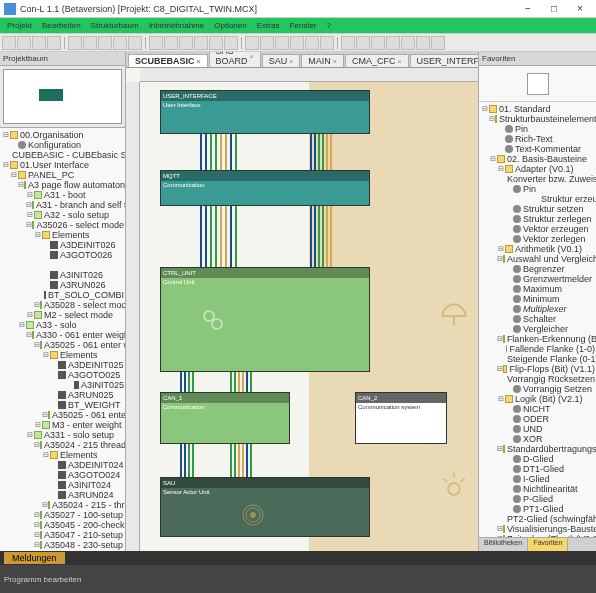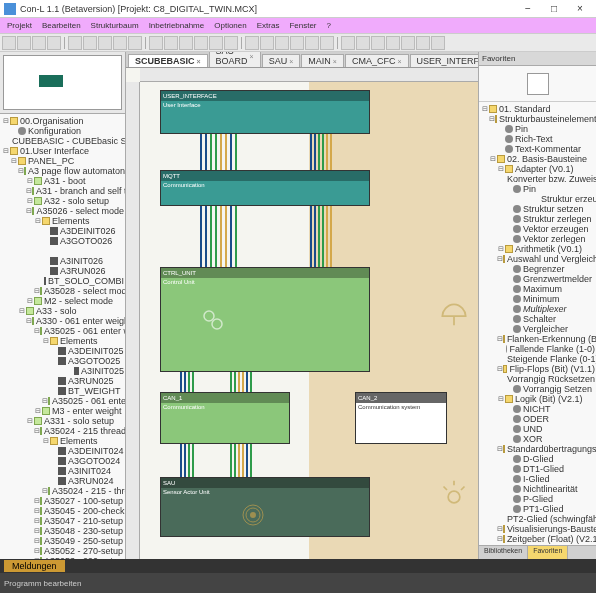--- a/index.html
+++ b/index.html
@@ -1,21 +1,21 @@
 <!DOCTYPE html>
 <html><head>
 <meta charset="utf-8">
 <style>
 *{margin:0;padding:0;box-sizing:border-box;font-family:"Segoe UI",Tahoma,sans-serif;font-size:9px;color:#333}
 body{background:#f0f0f0;width:596px;height:593px;overflow:hidden;display:flex;flex-direction:column}
 .titlebar{height:18px;background:#fff;display:flex;align-items:center;padding:0 4px;border-bottom:1px solid #ccc}
 .titlebar .icon{width:12px;height:12px;background:#4a90d9;margin-right:4px}
 .titlebar .wbtns{margin-left:auto;display:flex;gap:2px}
 .titlebar .wbtn{width:24px;height:14px;display:flex;align-items:center;justify-content:center;font-size:10px;cursor:pointer}
-.menubar{height:16px;background:#f0abfc;display:flex;align-items:center;padding:0 2px;border-bottom:1px solid #ccc}
+.menubar{height:16px;background:#22c55e;display:flex;align-items:center;padding:0 2px;border-bottom:1px solid #ccc}
 .menubar span{padding:0 5px;cursor:pointer;font-size:8px}
 .toolbar{height:18px;background:#eaeaea;display:flex;align-items:center;padding:0 2px;border-bottom:1px solid #ccc;gap:1px}
 .tbtn{width:14px;height:14px;background:#ddd;border:1px solid #bbb;cursor:pointer}
 .sep{width:1px;height:12px;background:#aaa;margin:0 2px}
 .main{flex:1;display:flex;overflow:hidden}
 .left{width:126px;background:#f8f8f8;border-right:1px solid #aaa;display:flex;flex-direction:column;overflow:hidden}
 .panel-head{height:14px;background:#d8d8d8;border-bottom:1px solid #aaa;padding:0 3px;display:flex;align-items:center;font-size:8px}
 .preview{height:62px;background:#e8e8e8;border-bottom:1px solid #aaa;padding:3px}
 .preview-box{width:100%;height:100%;background:#fff;border:1px solid #999;position:relative}
 .preview-box .pb{position:absolute;left:30%;top:35%;width:24px;height:12px;background:#1a6e5a}
@@ -108,20 +108,21 @@
     <div class="tbtn"></div>
     <div class="tbtn"></div>
     <div class="tbtn"></div>
     <div class="tbtn"></div>
     <div class="tbtn"></div>
     <div class="tbtn"></div>
   </div>
 
 <div class="main">
   <div class="left">
+    <div class="panel-head">Projektbaum</div>
     <div class="preview">
       <div class="preview-box">
           <div class="pb"></div>
         </div>
     </div>
     <div class="tree" id="ltree">
         <div class="tn" style="padding-left: 2px;">
           <span class="tg">⊟</span>
           <span class="ic fld"></span>
           <span>00.Organisation</span>
@@ -703,13 +704,13 @@
     <div class="rtabs" id="rtabs">
         <div class="rtab">Bibliotheken</div>
         <div class="rtab active">Favoriten</div>
       </div>
   </div>
 </div>
 
 <div class="status">
   <span class="stab">Meldungen</span>
 </div>
-<div style="height:20px;background:#444;color:#ccc;padding:0 4px;font-size:8px;display:flex;align-items:center">Programm bearbeiten</div>
+<div style="height:28px;background:#444;color:#ccc;padding:0 4px;font-size:8px;display:flex;align-items:center">Programm bearbeiten</div>
 
 </body></html>

